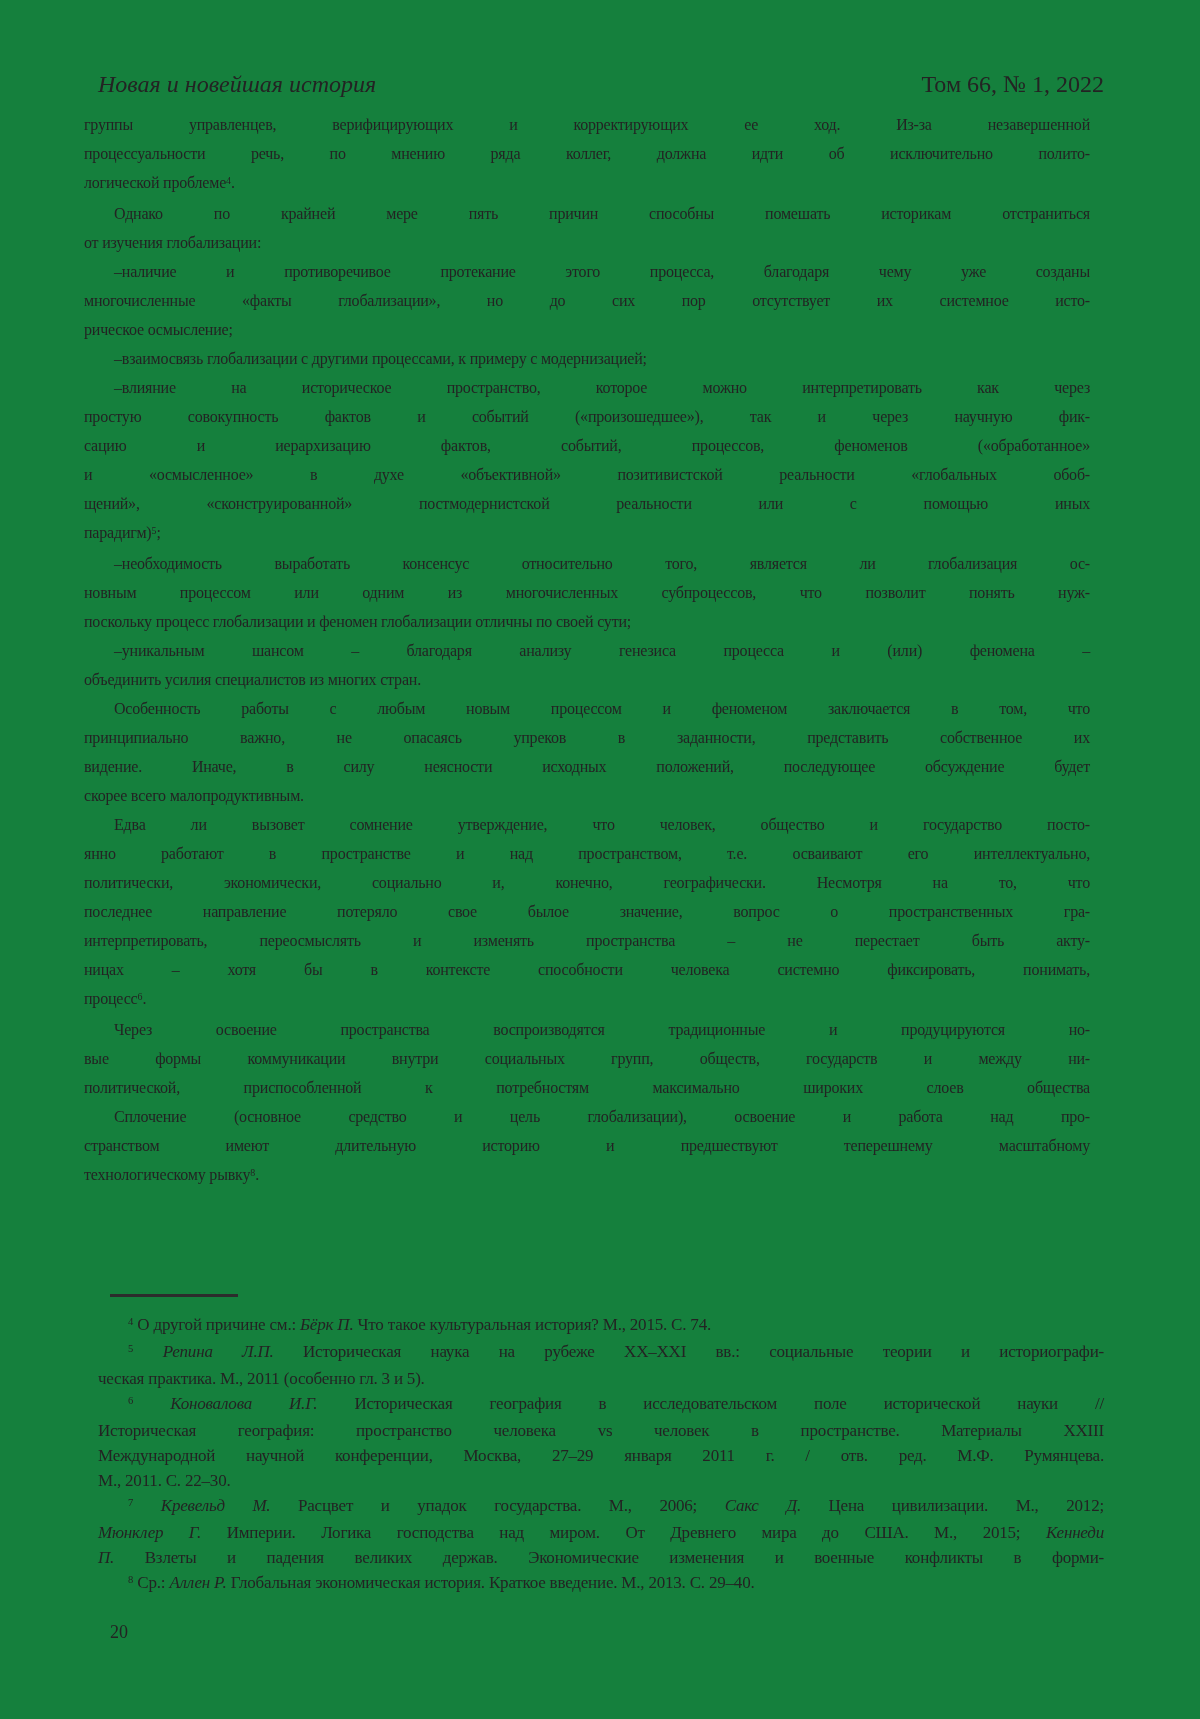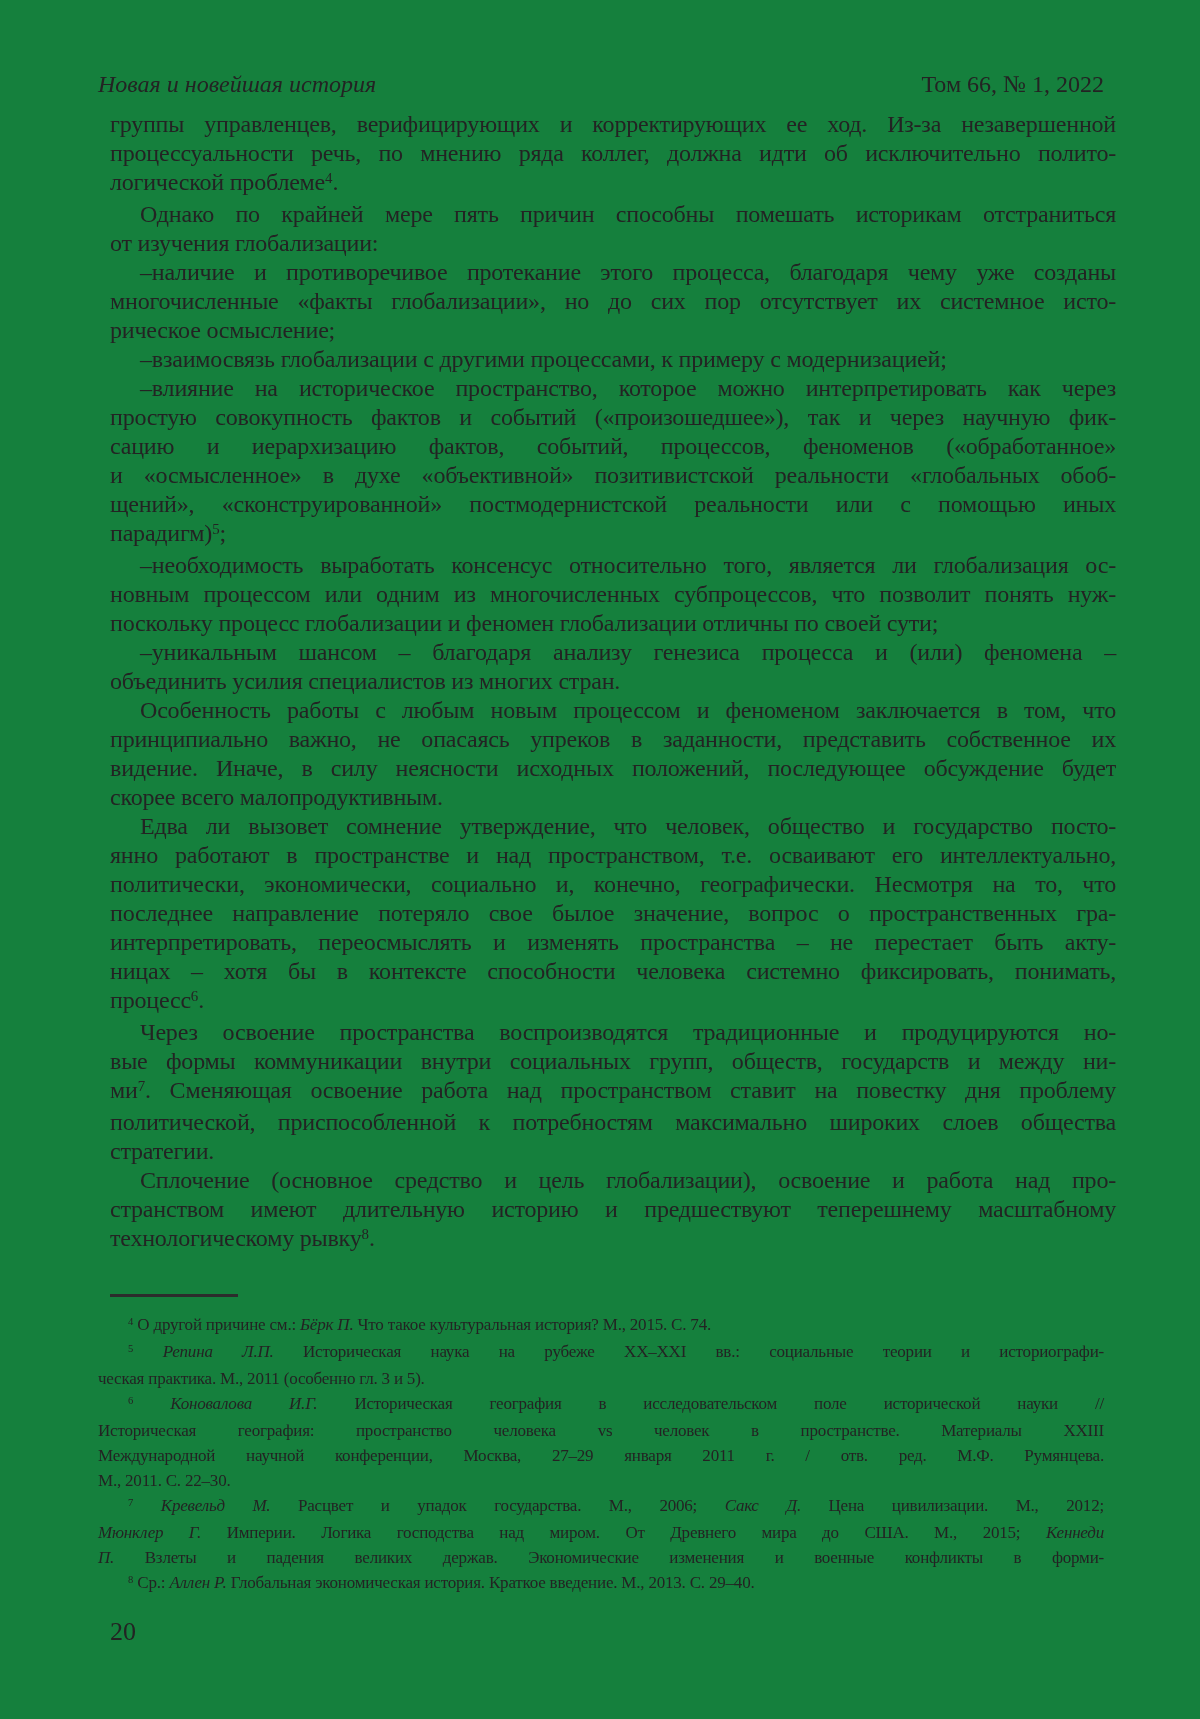--- a/index.html
+++ b/index.html
@@ -10,22 +10,22 @@
     overflow:hidden;
   }
   .header{
     position:absolute;top:70px;left:98px;width:1006px;
     display:flex;justify-content:space-between;align-items:baseline;
     font-size:24px;line-height:28px;
   }
   .journal-title{font-style:italic;}
   .issue-info{font-style:normal;}
   .body-text{
-    position:absolute;top:110px;left:110px;width:1006px;
-    font-size:24px;line-height:29px;letter-spacing:-0.2px;
+    position:absolute;top:110px;left:84px;width:1006px;
+    font-size:16px;line-height:29px;letter-spacing:-0.2px;
   }
   .para{margin:0;}
   .line{
     text-align:justify;
     text-align-last:justify;
     white-space:normal;
   }
   .line.first{text-indent:30px;}
   .line.last{text-align-last:left;}
   .it{font-style:italic;}
@@ -33,21 +33,21 @@
   .footnote-sep{
     position:absolute;top:1294px;left:110px;width:128px;height:3px;
     background:#2c2c2c;
   }
   .footnotes{
     position:absolute;top:1312px;left:98px;width:1006px;
     font-size:17px;line-height:25px;letter-spacing:-0.2px;
   }
   .page-number{
     position:absolute;top:1618px;left:110px;
-    font-size:26px;line-height:28px;
+    font-size:18px;line-height:28px;
   }
 </style>
 </head>
 <body>
 
 <div class="page">
 
   <div class="header">
     <span class="journal-title">Новая и новейшая история</span>
     <span class="issue-info">Том 66, № 1, 2022</span>
@@ -99,23 +99,21 @@
         <div class="line"><span>янно работают в пространстве и над пространством, т.е. осваивают его интеллектуально,</span></div>
         <div class="line"><span>политически, экономически, социально и, конечно, географически. Несмотря на то, что</span></div>
         <div class="line"><span>последнее направление потеряло свое былое значение, вопрос о пространственных гра-</span></div>
         <div class="line"><span>интерпретировать, переосмыслять и изменять пространства – не перестает быть акту-</span></div>
         <div class="line"><span>ницах – хотя бы в контексте способности человека системно фиксировать, понимать,</span></div>
         <div class="line last"><span>процесс</span><span class="sup">6</span><span>.</span></div>
       </div>
       <div class="para">
         <div class="line first"><span>Через освоение пространства воспроизводятся традиционные и продуцируются но-</span></div>
         <div class="line"><span>вые формы коммуникации внутри социальных групп, обществ, государств и между ни-</span></div>
-        <div class="line"><span>ми</span><span class="sup">7</span><span>. Сменяющая освоение работа над пространством ставит на повестку дня проблему</span></div>
         <div class="line"><span>политической, приспособленной к потребностям максимально широких слоев общества</span></div>
-        <div class="line last"><span>стратегии.</span></div>
       </div>
       <div class="para">
         <div class="line first"><span>Сплочение (основное средство и цель глобализации), освоение и работа над про-</span></div>
         <div class="line"><span>странством имеют длительную историю и предшествуют теперешнему масштабному</span></div>
         <div class="line last"><span>технологическому рывку</span><span class="sup">8</span><span>.</span></div>
       </div>
     </div>
 
   <div class="footnote-sep"></div>
 

